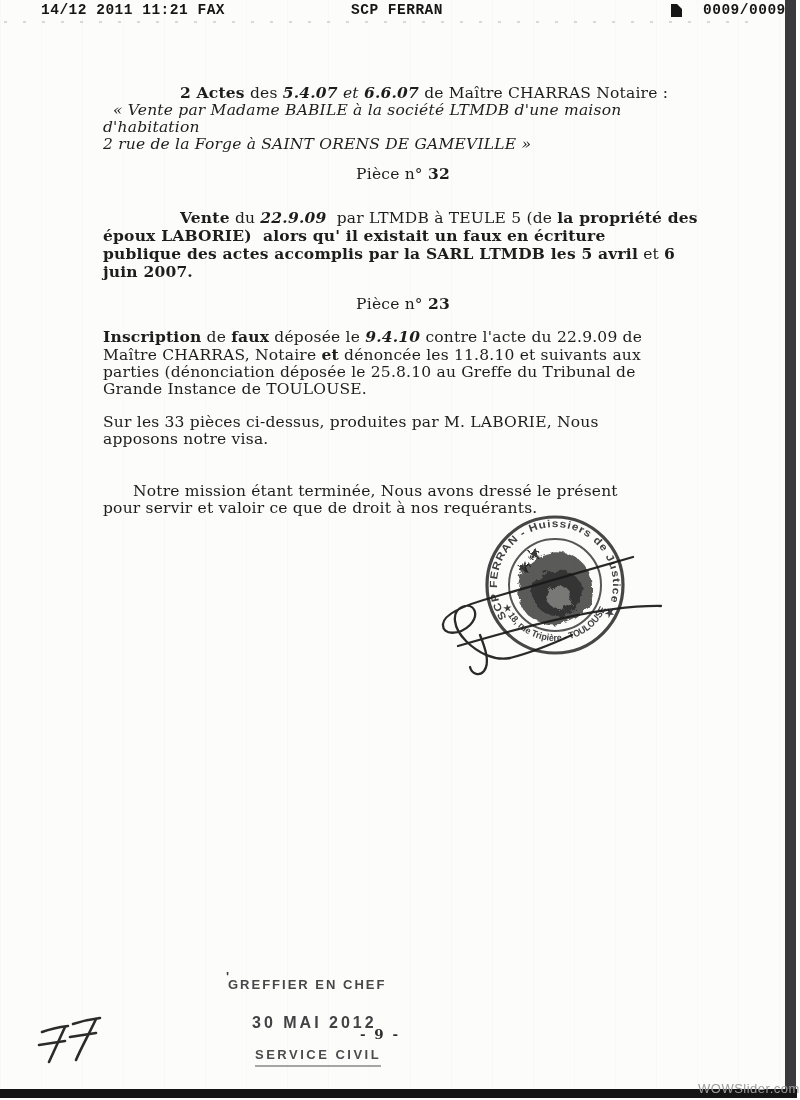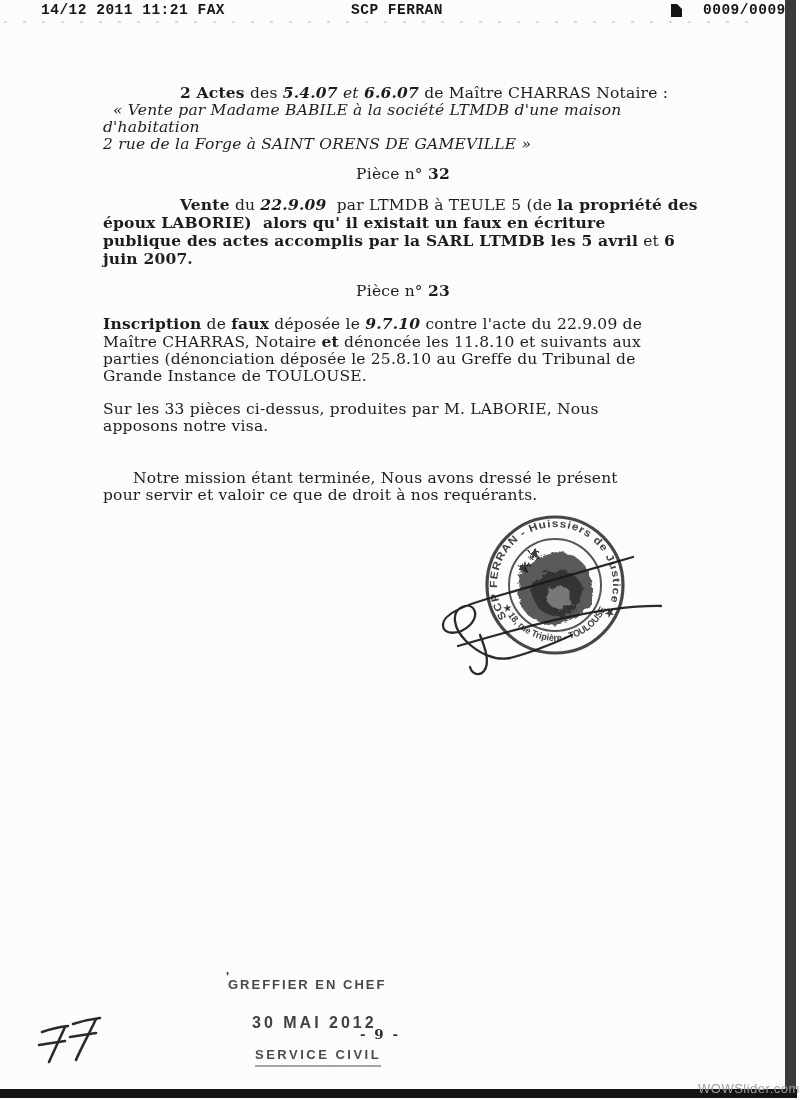--- a/index.html
+++ b/index.html
@@ -23,21 +23,21 @@
   
   .doc-body{position:absolute; left:103px; top:84px; width:600px; font-size:15.5px; line-height:17px;}
   .para{margin:0; white-space:pre-wrap; letter-spacing:0.2px;}
   .align-center{text-align:center;}
   .seg-r{font-weight:400;}
   .seg-b{font-weight:700;}
   .seg-i{font-style:italic;}
   .seg-bi{font-weight:700; font-style:italic;}
   #p-actes{text-indent:77px;}
   #p-quote{text-indent:10px; margin-bottom:12px;}
-  #p-piece-32{margin-bottom:13px;text-align:center;}
+  #p-piece-32{margin-bottom:26px;text-align:center;}
   #p-vente{text-indent:77px; margin-bottom:14px;}
   #p-piece-33{margin-bottom:15px;}
   #p-inscription{margin-bottom:16px;}
   #p-visa{margin-bottom:35px;}
   #p-mission{text-indent:30px;}
   
   .seal-svg{position:absolute; left:430px; top:495px;}
   
   .stamp-txt{position:absolute; font-family:"Liberation Sans", sans-serif; font-weight:700; color:#47474a;}
   .greffier{left:228px; top:977px; font-size:13px; letter-spacing:2px;}
@@ -76,21 +76,21 @@
   <div class="doc-body">
       <p class="para align-left" id="p-actes"><span class="seg-b">2 Actes</span><span class="seg-r"> des </span><span class="seg-bi">5.4.07</span><span class="seg-i"> et </span><span class="seg-bi">6.6.07</span><span class="seg-r"> de Maître CHARRAS Notaire :</span></p>
       <p class="para align-left" id="p-quote"><span class="seg-i">« Vente par Madame BABILE à la société LTMDB d'une maison d'habitation
 2 rue de la Forge à SAINT ORENS DE GAMEVILLE »</span></p>
       <p class="para align-center" id="p-piece-32"><span class="seg-r">Pièce n° </span><span class="seg-b">32</span></p>
       <p class="para align-left" id="p-vente"><span class="seg-b">Vente</span><span class="seg-r"> du </span><span class="seg-bi">22.9.09</span><span class="seg-r">  par LTMDB à TEULE 5 (de </span><span class="seg-b">la propriété des
 époux LABORIE)  alors qu' il existait un faux en écriture
 publique des actes accomplis par la SARL LTMDB les 5 avril</span><span class="seg-r"> et </span><span class="seg-b">6
 juin 2007.</span></p>
       <p class="para align-center" id="p-piece-33"><span class="seg-r">Pièce n° </span><span class="seg-b">23</span></p>
-      <p class="para align-left" id="p-inscription"><span class="seg-b">Inscription</span><span class="seg-r"> de </span><span class="seg-b">faux</span><span class="seg-r"> déposée le </span><span class="seg-bi">9.7.10</span><span class="seg-r"> contre l'acte du 22.9.09 de
+      <p class="para align-left" id="p-inscription"><span class="seg-b">Inscription</span><span class="seg-r"> de </span><span class="seg-b">faux</span><span class="seg-r"> déposée le </span><span class="seg-bi">9.4.10</span><span class="seg-r"> contre l'acte du 22.9.09 de
 Maître CHARRAS, Notaire </span><span class="seg-b">et</span><span class="seg-r"> dénoncée les 11.8.10 et suivants aux
 parties (dénonciation déposée le 25.8.10 au Greffe du Tribunal de
 Grande Instance de TOULOUSE.</span></p>
       <p class="para align-left" id="p-visa"><span class="seg-r">Sur les 33 pièces ci-dessus, produites par M. LABORIE, Nous
 apposons notre visa.</span></p>
       <p class="para align-left" id="p-mission"><span class="seg-r">Notre mission étant terminée, Nous avons dressé le présent
 pour servir et valoir ce que de droit à nos requérants.</span></p>
     </div>
 
   <svg class="seal-svg" width="250" height="185" viewBox="0 0 250 185">

